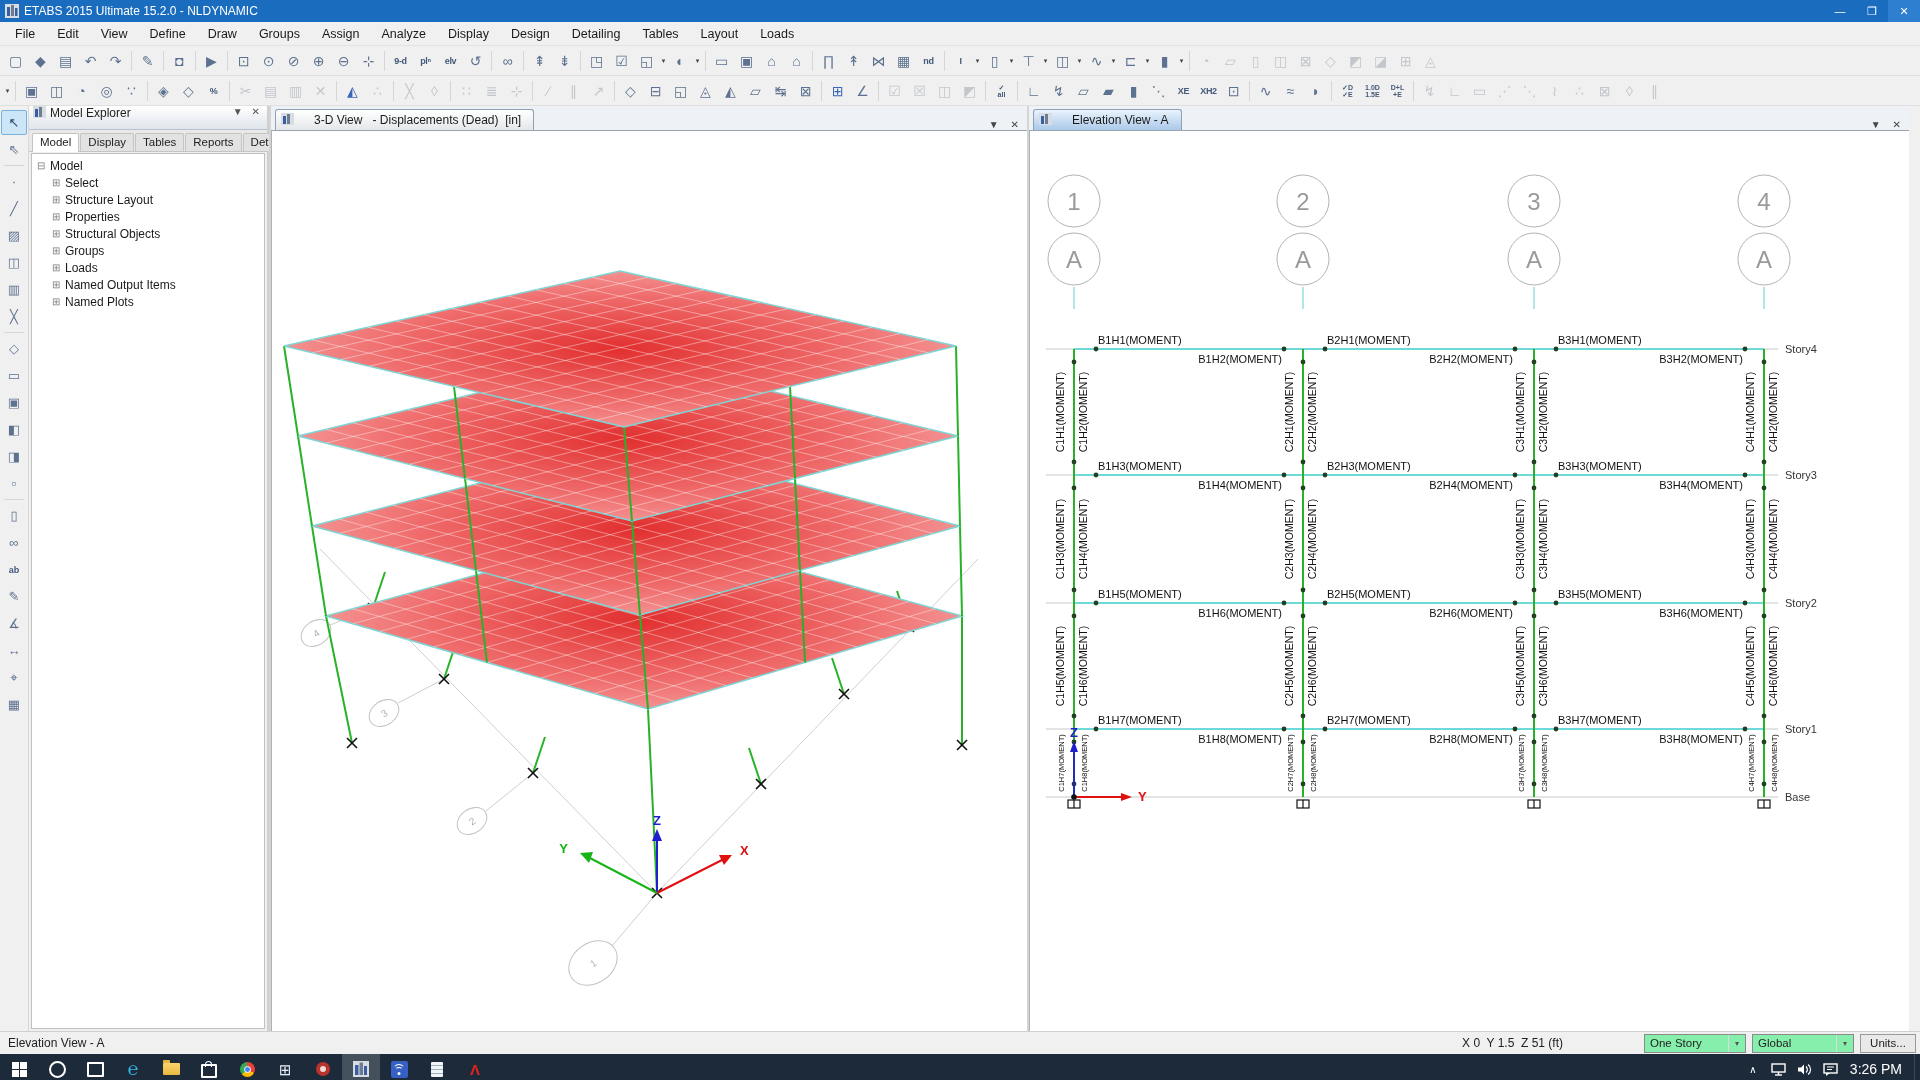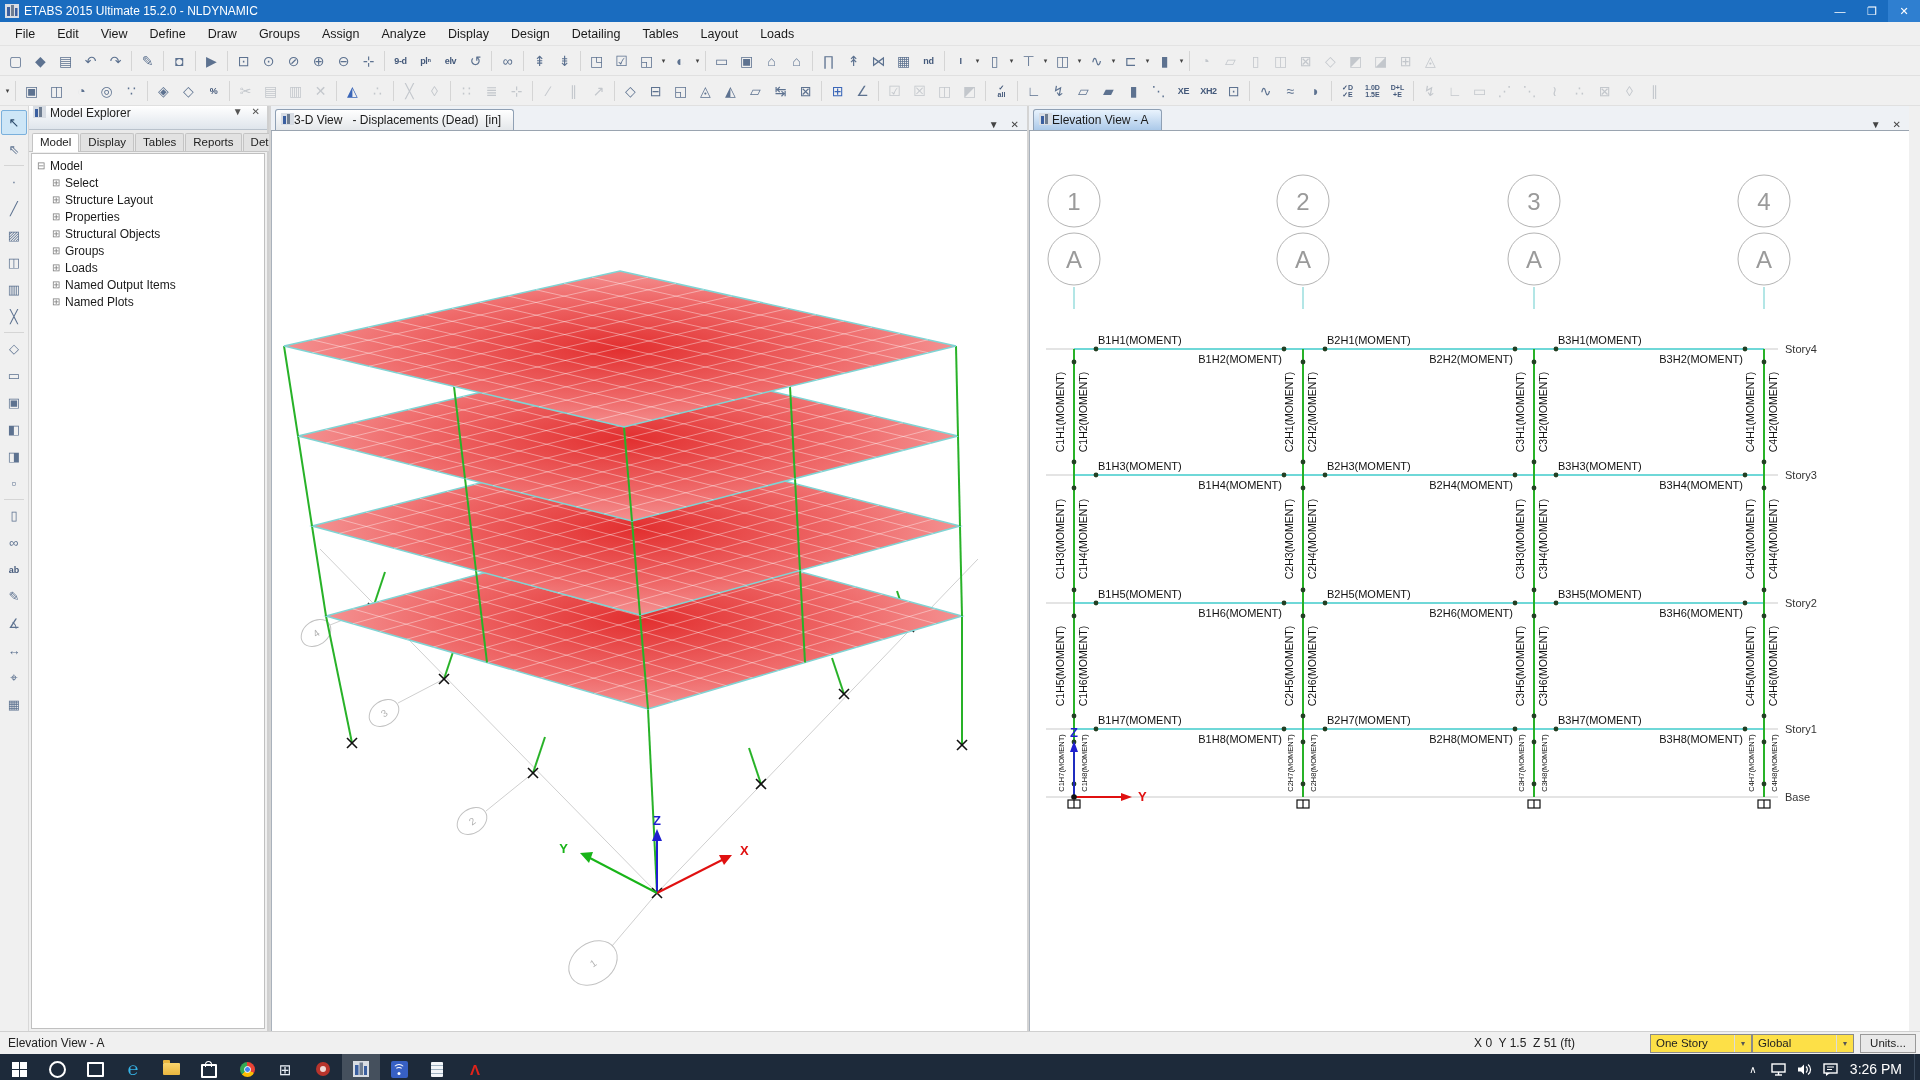--- a/index.html
+++ b/index.html
@@ -38,32 +38,32 @@
   .exp-tabs{height:21px;display:flex;align-items:flex-end;background:#e9e9e9;border-bottom:1px solid #c4c4c4;font-size:11.5px;color:#222;padding-left:2px;}
   .exp-tab{padding:2px 7px 3px;border:1px solid #c4c4c4;border-bottom:none;background:#e2e2e2;margin-left:1px;border-radius:2px 2px 0 0;}
   .exp-tab.active{background:#fff;position:relative;top:1px;padding-bottom:4px;}
   .tree{flex:1;background:#fff;border:1px solid #c0c0c0;margin:1px 2px 2px 2px;font-size:12px;color:#1a1a1a;padding:3px 0 0 5px;}
   .tree-row{height:17px;display:flex;align-items:center;}
   .tree-row.child{padding-left:15px;}
   .tree-box{color:#7d7d7d;font-size:10px;width:13px;flex:none;}
   
   .viewwin{display:flex;flex-direction:column;background:#f0f0f0;flex:none;}
   .win-tabs{height:24px;display:flex;align-items:flex-end;background:#eef1f5;border-bottom:1px solid #9aa4b0;padding-left:4px;}
-  .win-tab{height:20px;display:flex;align-items:center;gap:0;padding:0 12px 0 5px;font-size:12px;color:#1a1a1a;border:1px solid #8fa0b4;border-bottom:none;border-radius:3px 3px 0 0;background:linear-gradient(#ffffff,#e4e7ea);}
+  .win-tab{height:20px;display:flex;align-items:center;gap:20px;padding:0 12px 0 5px;font-size:12px;color:#1a1a1a;border:1px solid #8fa0b4;border-bottom:none;border-radius:3px 3px 0 0;background:linear-gradient(#ffffff,#e4e7ea);}
   .win-tab.active{background:linear-gradient(#e9f3fd,#abc9e9);}
   .win-tab .lbl{white-space:pre;}
   .win-tab-controls{margin-left:auto;display:flex;align-items:center;color:#444;gap:12px;font-size:10px;padding-right:8px;}
   .win-content{flex:1;background:#fff;border-left:1px solid #aab2bc;position:relative;overflow:hidden;}
   .sep-v{width:2px;background:#d4d4d4;flex:none;}
   .right-pad{width:10px;background:#f0f0f0;flex:none;}
   
   .statusbar{height:22px;background:#f0f0f0;border-top:1px solid #d0d0d0;display:flex;align-items:center;font-size:12px;color:#222;}
   .sb-left{padding-left:8px;flex:1;}
   .sb-coords{white-space:pre;margin-right:75px;}
-  .combo{width:95px;height:17px;background:#fde047;border:1px solid #8a8a8a;display:flex;align-items:center;font-size:11.5px;padding-left:5px;margin-left:0;}
+  .combo{width:95px;height:17px;background:#86efac;border:1px solid #8a8a8a;display:flex;align-items:center;font-size:11.5px;padding-left:5px;margin-left:6px;}
   .combo .arr{margin-left:auto;width:16px;align-self:stretch;border-left:1px solid #dcdcdc;color:#555;font-size:8px;display:flex;align-items:center;justify-content:center;}
   .units-btn{width:54px;height:17px;background:#e9e9e9;border:1px solid #999;font-size:11.5px;display:flex;align-items:center;justify-content:center;margin:0 4px 0 6px;}
   
   .taskbar{height:30px;background:#1d2a3a;display:flex;align-items:center;color:#fff;}
   .tk-ico{width:38px;height:30px;display:flex;align-items:center;justify-content:center;position:relative;flex:none;}
   .tk-ico.running::after{content:"";position:absolute;bottom:0;left:7px;right:7px;height:2px;background:#76b9ed;}
   .tk-ico.activeapp{background:rgba(255,255,255,.18);}
   .winlogo{display:grid;grid-template-columns:7px 7px;grid-template-rows:7px 7px;gap:1px;}
   .winlogo span{background:#fff;}
   .ring{width:13px;height:13px;border:2px solid #fff;border-radius:50%;}

